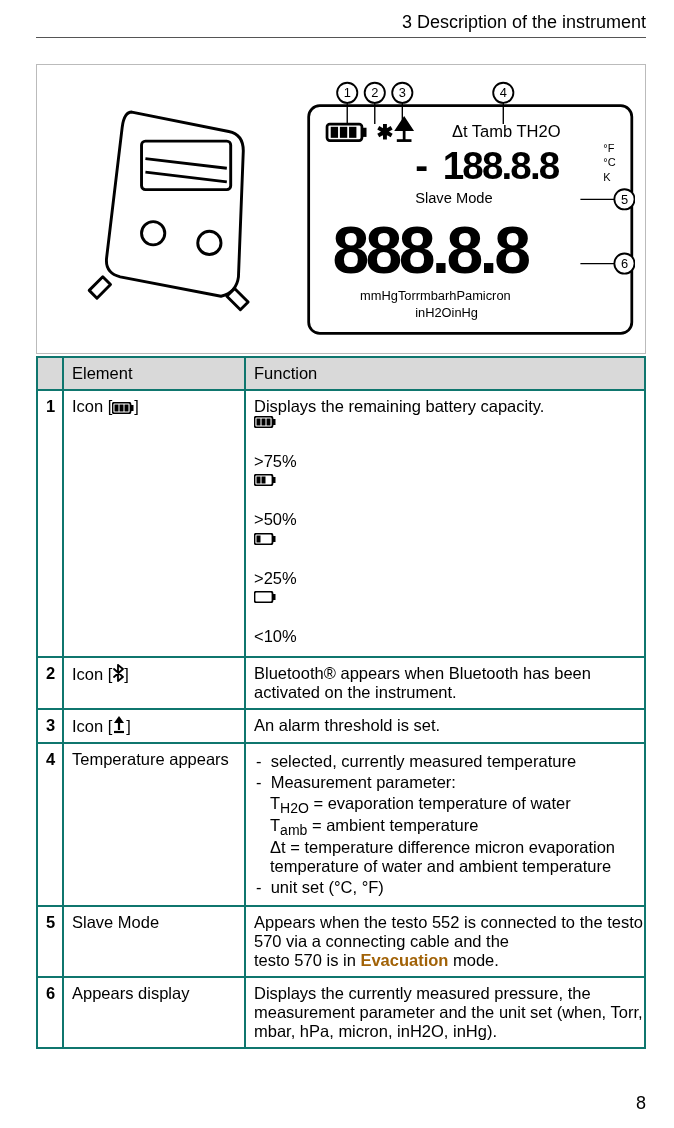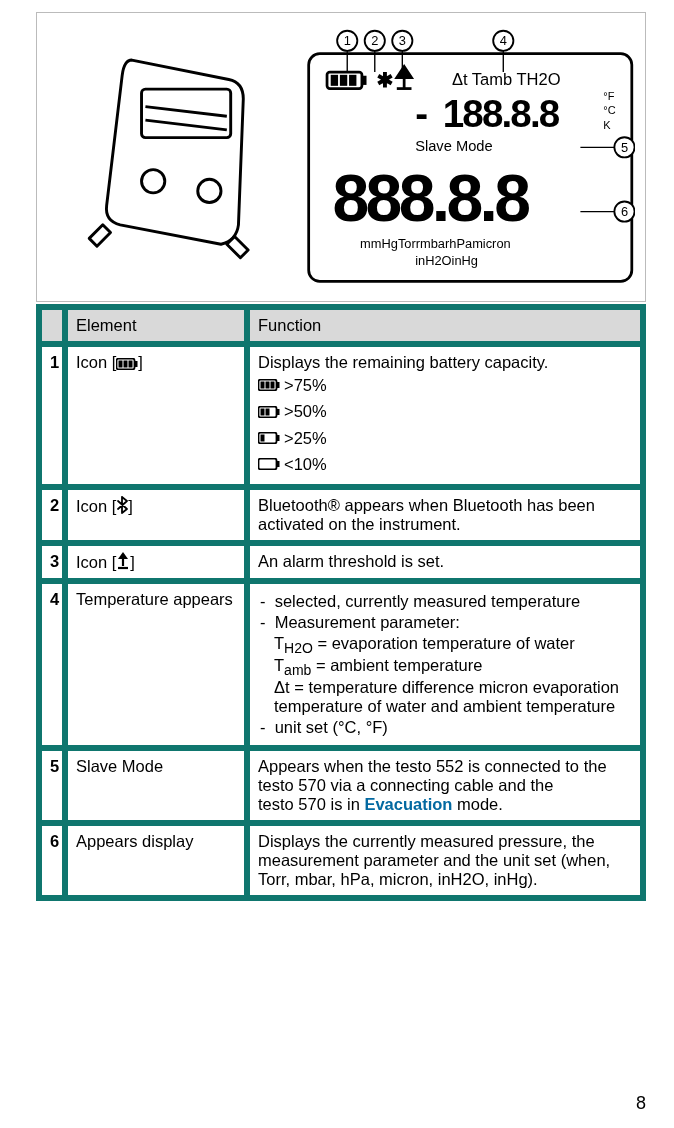--- a/index.html
+++ b/index.html
@@ -37,59 +37,60 @@
   .fig-left { flex: 0 0 44%; display:flex; align-items:center; justify-content:center; padding:18px;}
   .fig-right { flex: 1; display:flex; align-items:center; justify-content:center; padding:6px 10px 6px 0;}
   .device-svg { max-width:100%; max-height:100%; }
 
   table.desc {
     width: 100%;
     border-collapse: collapse;
     font-size: 16.5px;
   }
   table.desc td, table.desc th {
-    border: 6px solid #0f766e;
+    border: 2px solid #0f766e;
     vertical-align: top;
     padding: 6px 0 6px 8px;
     text-align: left;
   }
   table.desc thead th {
     background: #d9d9d9;
     font-weight: 400;
   }
   table.desc thead th.numcol {
     width: 26px;
     background:#d9d9d9;
   }
   table.desc td.num {
     width: 26px;
     font-weight: 700;
     text-align: left;
   }
   table.desc td.elementcol { width: 182px; }
-  .batt-row { display:flex; align-items:center; gap:4px; line-height:1.6;}
+  .batt-row { display:flex; align-items:flex-start; gap:20px; line-height:1.6;flex-direction:column;}
   .batt { display:inline-block; vertical-align:middle; }
   .icon-inline { display:inline-block; vertical-align:-2px;}
   .fn-list { margin:2px; padding:0; list-style:none;}
   .fn-list li { padding-left:16px; text-indent:-16px; margin-bottom:2px;}
   .fn-sub { padding-left:16px; display:block; }
   .sub { font-size:14px; vertical-align:sub;}
-  .orange { color:#0369a1; font-weight:700;}
+  .orange { color:#a16207; font-weight:700;}
   .page-number {
     position:absolute;
     bottom:14px;
     right:28px;
     font-size:18px;
   }
 </style>
 </head>
 <body>
 
 <div class="page">
 
+  <div class="header-title">3 Description of the instrument</div>
 
 
   <div class="figure-box">
     <div class="fig-left">
 
       <svg class="device-svg" viewBox="0 0 220 260">
         <g fill="none" stroke="#000" stroke-width="3" stroke-linejoin="round">
           <path d="M70 30 L170 50 Q185 53 185 70 L180 200 Q178 216 162 220 L58 200 Q42 196 44 180 L60 46 Q62 30 70 30 Z"></path>
           <rect x="80" y="60" width="92" height="50" rx="4"></rect>
           <line x1="84" y1="78" x2="168" y2="88"></line>

